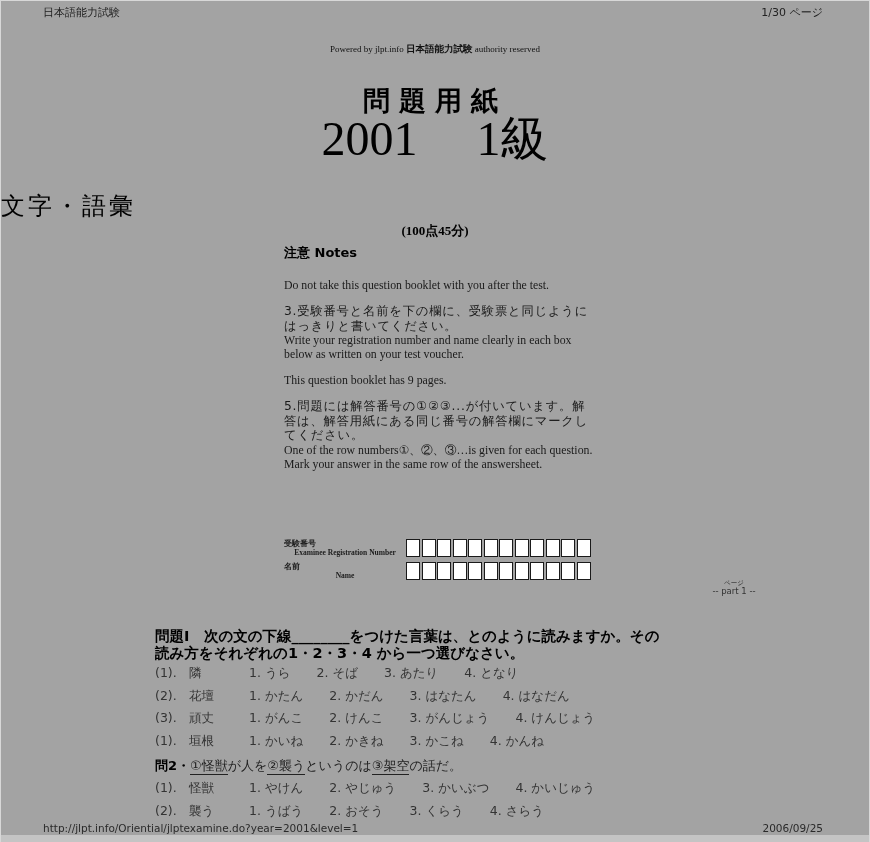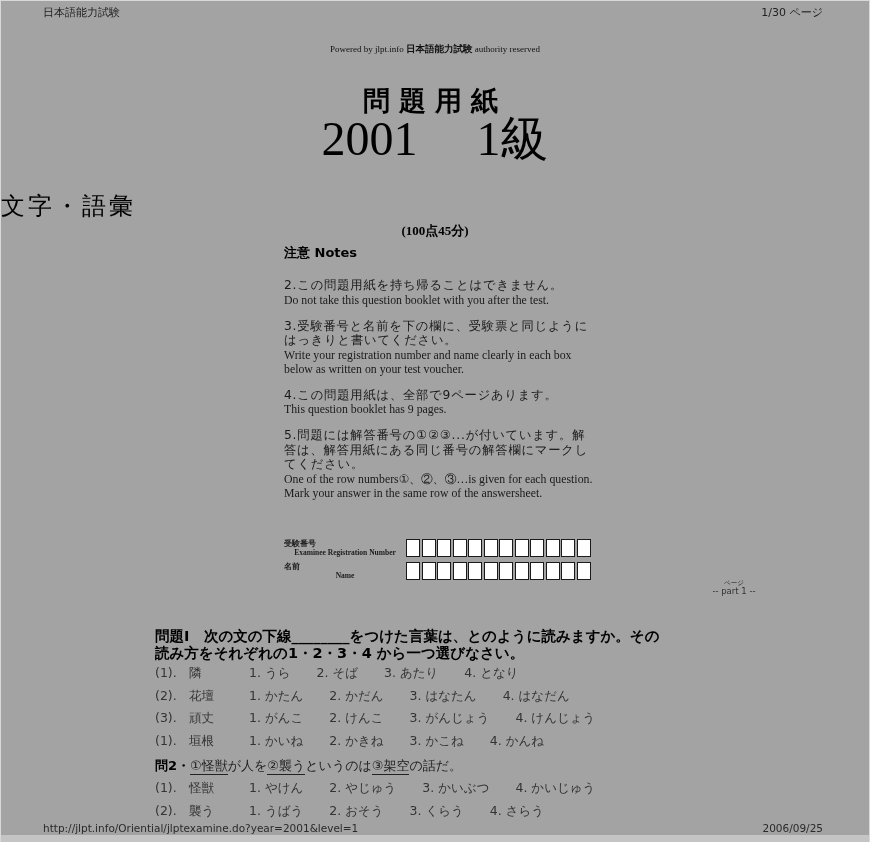--- a/index.html
+++ b/index.html
@@ -75,29 +75,27 @@
     <span>2001</span>
     <span>1級</span>
   </div>
 
   <div class="t3">文字・語彙</div>
   <div class="t4">(100点45分)</div>
 
   <div class="notes">
     <div class="notes-h">注意 Notes</div>
     <div class="note">
-      <div class="jp">2.この問題用紙を持ち帰ることはできません。</div>
       <div class="en">Do not take this question booklet with you after the test.</div>
     </div>
     <div class="note">
       <div class="jp">3.受験番号と名前を下の欄に、受験票と同じようにはっきりと書いてください。</div>
       <div class="en">Write your registration number and name clearly in each box below as written on your test voucher.</div>
     </div>
     <div class="note">
-      <div class="jp">4.この問題用紙は、全部で9ページあります。</div>
       <div class="en">This question booklet has 9 pages.</div>
     </div>
     <div class="note">
       <div class="jp">5.問題には解答番号の①②③...が付いています。解答は、解答用紙にある同じ番号の解答欄にマークしてください。</div>
       <div class="en">One of the row numbers①、②、③…is given for each question. Mark your answer in the same row of the answersheet.</div>
     </div>
   </div>
 
   <div class="reg">
     <div class="reg-row">

